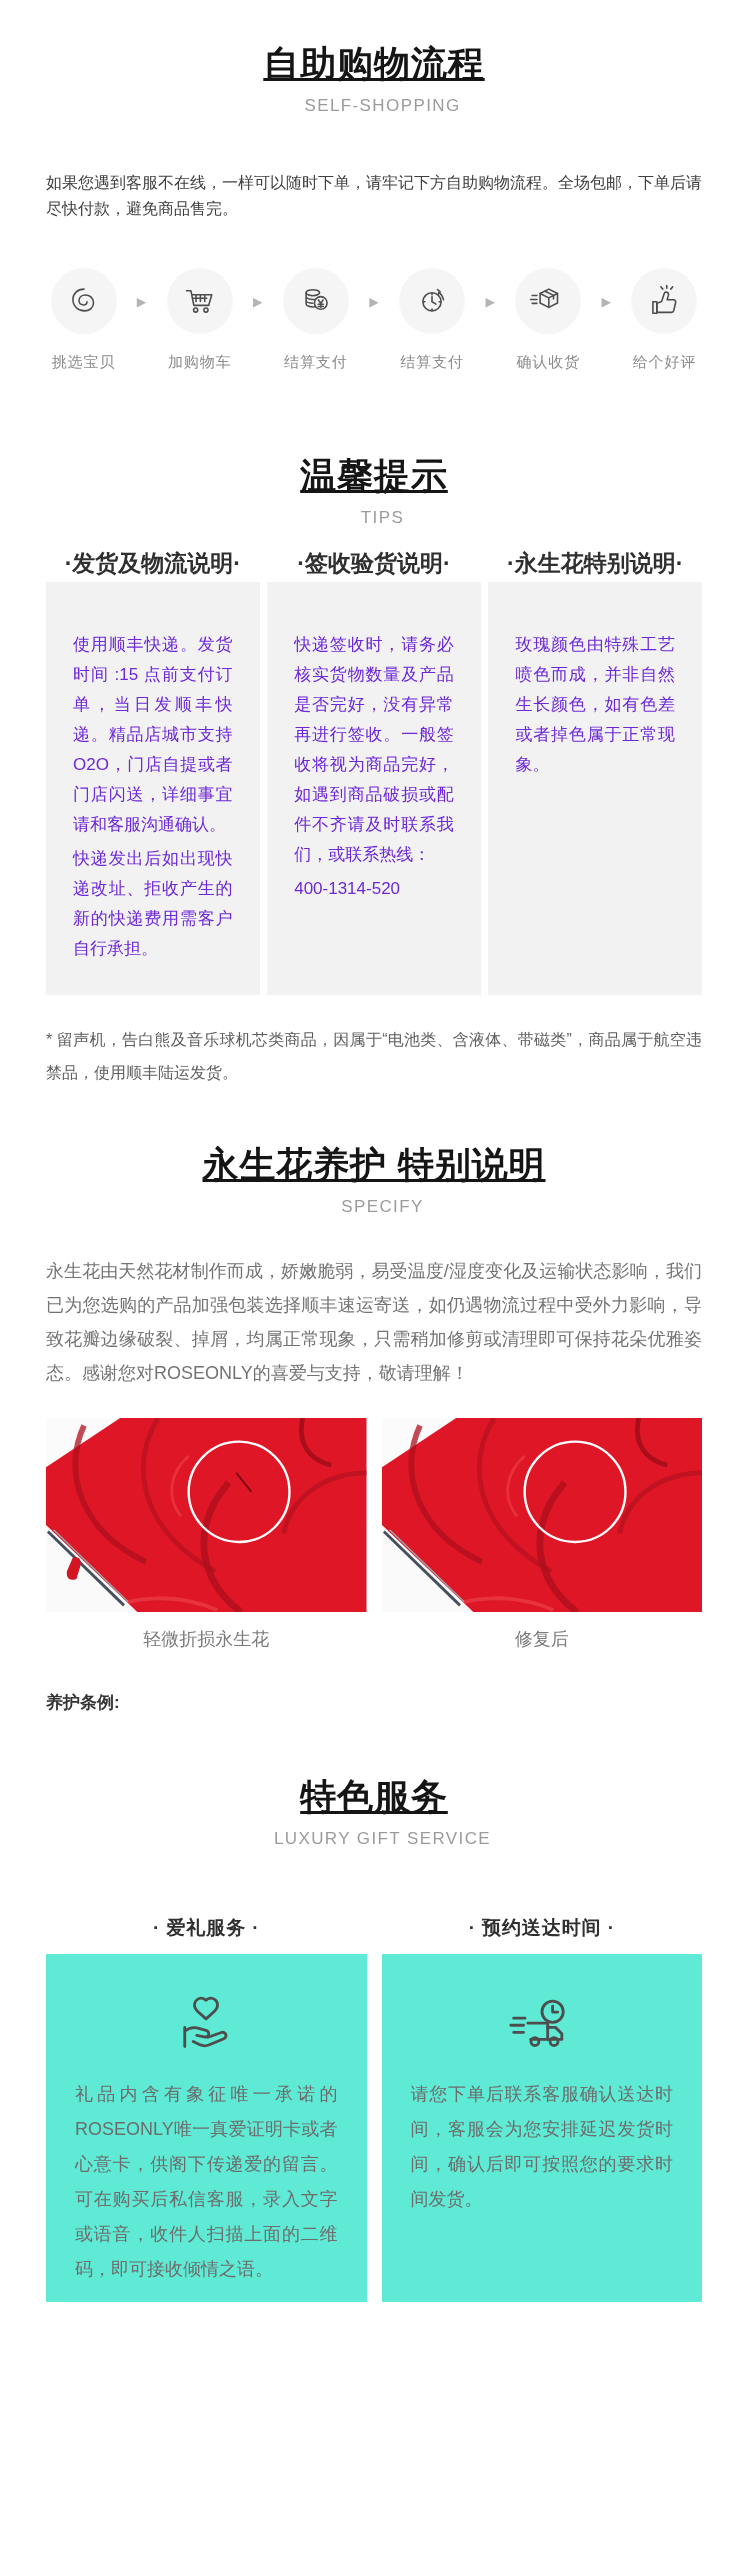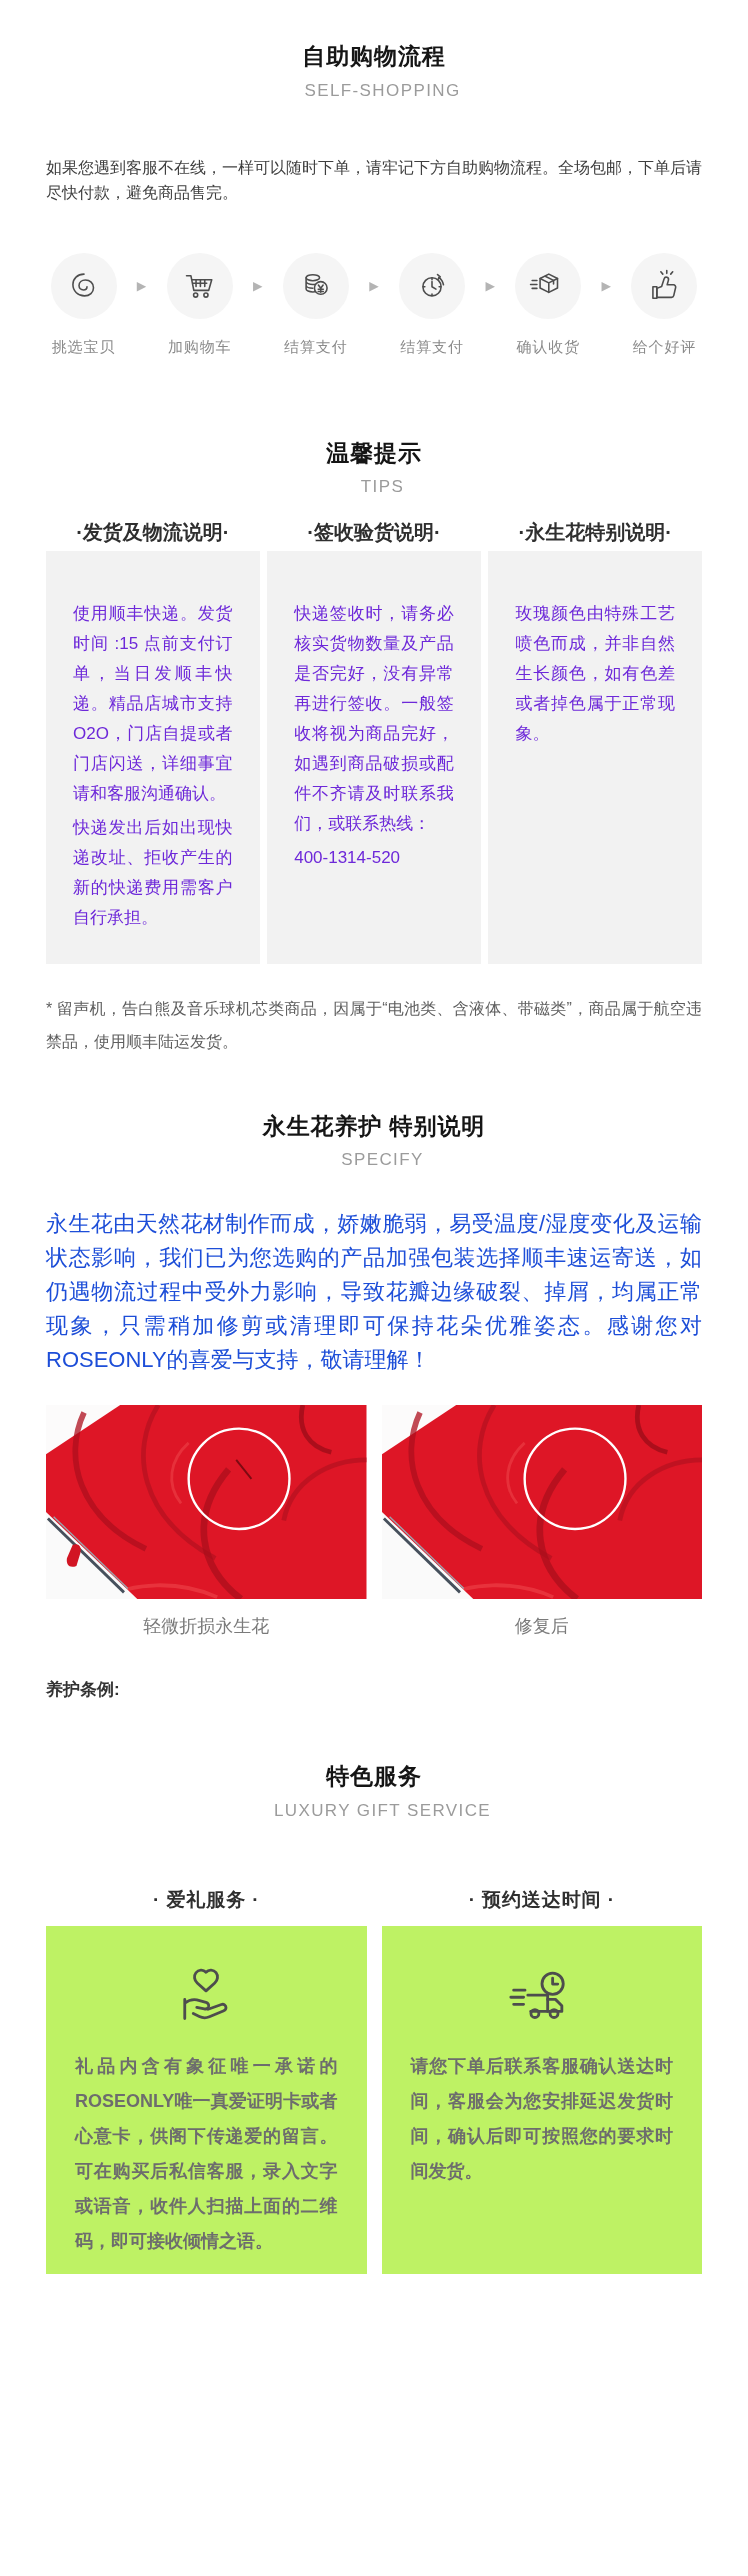--- a/index.html
+++ b/index.html
@@ -1,61 +1,61 @@
 <!DOCTYPE html>
 <html style="font-size:15px"><head>
 <meta charset="utf-8">
 <style>
   html,body{margin:0;padding:0;background:#ffffff;}
   body{font-family:"Liberation Sans","DejaVu Sans",sans-serif;color:#333;}
   .page{width:748px;min-height:2576px;margin:0 auto;background:#fff;box-sizing:border-box;padding-top:32px;}
 
-  .sec-title{margin:8px;text-align:center;font-size:23px;line-height:32px;font-weight:700;color:#151515;letter-spacing:0.9px;}
+  .sec-title{margin:16px;text-align:center;font-size:36px;line-height:32px;font-weight:700;color:#151515;letter-spacing:0.9px;text-decoration:underline;}
   .sec-sub{margin:8.5px 0 0;text-align:center;font-size:17px;line-height:19px;color:#9b9b9b;letter-spacing:1.4px;font-weight:400;padding-left:17px;}
 
   
   .intro{margin:55px 46px 0;font-size:16px;line-height:25.6px;color:#3f3f3f;text-align:justify;}
 
   
   .flow{display:flex;justify-content:space-between;align-items:flex-start;margin:47px 40px 0;}
   .step{width:87px;text-align:center;}
   .step-circle{width:66px;height:66px;border-radius:50%;background:#f5f5f5;margin:0 auto;display:flex;align-items:center;justify-content:center;}
   .step-circle svg{width:38px;height:38px;}
   .step-label{margin-top:19px;font-size:15px;color:#8b8b8b;letter-spacing:0.9px;}
   .flow-arrow{margin-top:27.5px;color:#b4b4b4;font-size:12.3px;line-height:12.3px;user-select:none;}
 
   .icon-stroke{fill:none;stroke:#4d4d4d;stroke-width:2;stroke-linecap:round;stroke-linejoin:round;}
 
   
   .sec-tips{padding-top:72px;}
   .tip-cols{display:grid;grid-template-columns:1fr 1fr 1fr;column-gap:7.6px;margin:24.6px 46px 0;}
   .tip-col{display:flex;flex-direction:column;}
-  .tip-head{font-size:20px;font-weight:700;color:#2f2f2f;text-align:center;line-height:23px;margin:0 0 7.6px;}
+  .tip-head{font-size:23px;font-weight:700;color:#2f2f2f;text-align:center;line-height:23px;margin:0 0 7.6px;}
   .tip-box{flex:1;background:#f2f2f2;padding:44px 23px 26.5px;box-sizing:border-box;}
   .tip-box p{margin:4px;font-size:17px;line-height:30px;color:#6d28d9;text-align:justify;}
 
   .footnote{margin:28px 46px 0;font-size:16px;line-height:33px;color:#5e5e5e;text-align:justify;}
 
   
   .sec-specify{padding-top:44px;}
-  .care-intro{margin:38px 46px 0;font-size:22px;line-height:34px;color:#1d4ed8;text-align:justify;}
+  .care-intro{margin:38px 46px 0;font-size:18px;line-height:34px;color:#737373;text-align:justify;}
   .photos{display:grid;grid-template-columns:1fr 1fr;column-gap:15px;margin:28px 46px 0;}
   .photo figure{margin:0;}
   .photo svg{display:block;width:100%;height:194px;}
   .photo-caption{margin-top:15px;text-align:center;font-size:18px;color:#7a7a7a;}
   .rules-head{margin:40px 46px 0;font-size:17px;font-weight:700;color:#333;line-height:23px;}
   .rules{margin:13.3px 46px 0;}
   .rules p{margin:0;font-size:17px;line-height:34px;color:#6f6f6f;text-align:justify;}
 
   
   .sec-service{padding-top:51px;padding-bottom:17px;}
   .svc-cols{display:grid;grid-template-columns:1fr 1fr;column-gap:15px;margin:68px 46px 0;}
   .svc-col{display:flex;flex-direction:column;}
   .svc-head{font-size:19px;font-weight:700;color:#2f2f2f;text-align:center;line-height:23px;margin:0 0 15px;letter-spacing:0.9px;}
-  .svc-box{flex:1;background:#bef264;box-sizing:border-box;padding:32px 29px 15px;font-weight:bold;}
+  .svc-box{flex:1;background:#5eead4;box-sizing:border-box;padding:32px 29px 15px;}
   .svc-icon{height:70px;display:flex;align-items:center;justify-content:center;}
   .svc-icon svg{width:68px;height:68px;}
   .svc-text{margin:21px 0 0;font-size:18px;line-height:35px;color:#6d6d6d;text-align:justify;}
 </style>
 </head>
 <body>
 
 <div class="page">
 
   <section>

